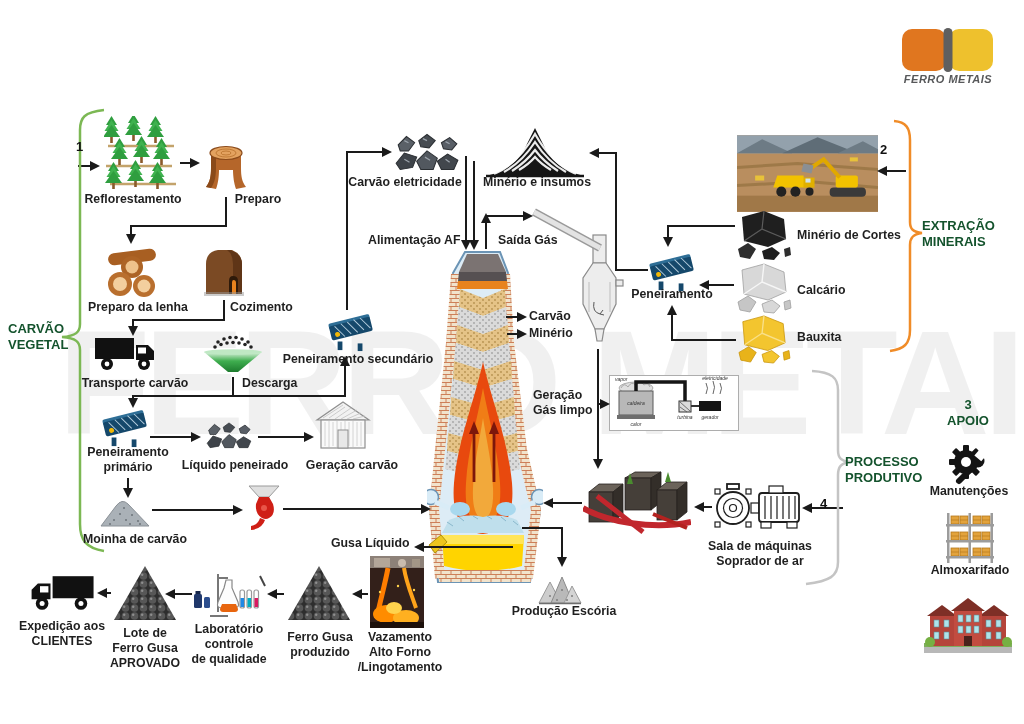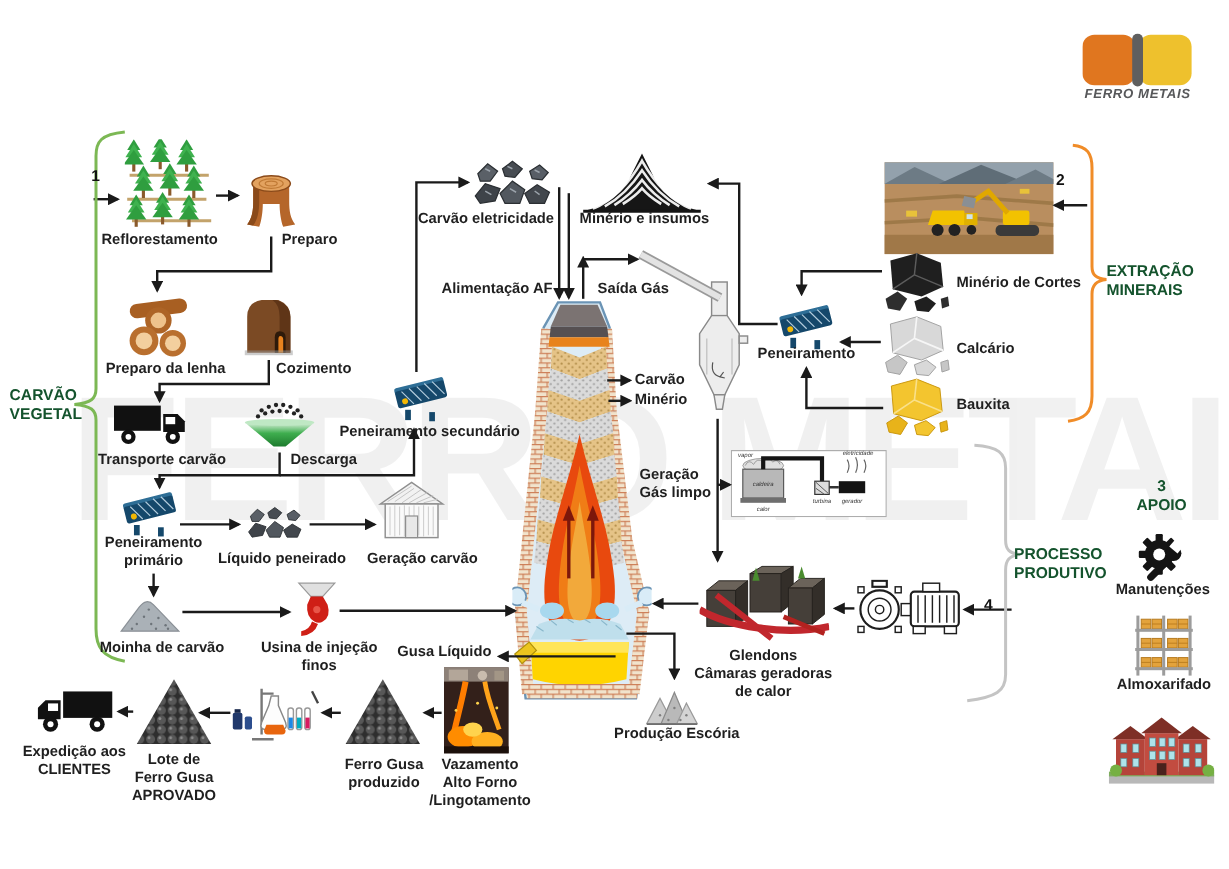--- a/index.html
+++ b/index.html
@@ -665,38 +665,38 @@
   <div class="abs lbl c" style="left:79px;top:300px;width:118px">Preparo da lenha</div>
   <div class="abs lbl l" style="left:230px;top:300px;width:76px">Cozimento</div>
   <div class="abs lbl c" style="left:74px;top:376px;width:122px">Transporte carvão</div>
   <div class="abs lbl l" style="left:242px;top:376px;width:62px">Descarga</div>
   <div class="abs lbl c" style="left:279px;top:352px;width:158px">Peneiramento secundário</div>
   <div class="abs lbl c" style="left:86px;top:445px;width:84px">Peneiramento
 primário</div>
   <div class="abs lbl c" style="left:178px;top:458px;width:114px">Líquido peneirado</div>
   <div class="abs lbl c" style="left:300px;top:458px;width:104px">Geração carvão</div>
   <div class="abs lbl c" style="left:77px;top:532px;width:116px">Moinha de carvão</div>
-  <div class="abs lbl c" style="left:212px;top:532px;width:108px">Usina de injeção
-finos</div>
   <div class="abs lbl c" style="left:343px;top:175px;width:124px">Carvão eletricidade</div>
   <div class="abs lbl c" style="left:478px;top:175px;width:118px">Minério e insumos</div>
   <div class="abs lbl c" style="left:626px;top:287px;width:92px">Peneiramento</div>
   <div class="abs lbl l" style="left:797px;top:228px;width:110px">Minério de Cortes</div>
   <div class="abs lbl l" style="left:797px;top:283px;width:90px">Calcário</div>
   <div class="abs lbl l" style="left:797px;top:330px;width:90px">Bauxita</div>
-  <div class="abs lbl c" style="left:575px;top:539px;width:122px">Glendons
-Câmaras geradoras
-de calor</div>
+  <div class="abs lbl c" style="left:698px;top:539px;width:124px">Sala de máquinas
+Soprador de ar</div>
   <div class="abs lbl l" style="left:331px;top:536px;width:84px">Gusa Líquido</div>
   <div class="abs lbl c" style="left:506px;top:604px;width:116px">Produção Escória</div>
   <div class="abs lbl c" style="left:352px;top:630px;width:96px">Vazamento
 Alto Forno
 /Lingotamento</div>
   <div class="abs lbl c" style="left:280px;top:630px;width:80px">Ferro Gusa
 produzido</div>
+  <div class="abs lbl c" style="left:184px;top:622px;width:90px">Laboratório
+controle
+de qualidade</div>
   <div class="abs lbl c" style="left:103px;top:626px;width:84px">Lote de
 Ferro Gusa
 APROVADO</div>
   <div class="abs lbl c" style="left:14px;top:619px;width:96px">Expedição aos
 CLIENTES</div>
   <div class="abs lbl c" style="left:925px;top:484px;width:88px">Manutenções</div>
   <div class="abs lbl c" style="left:922px;top:563px;width:96px">Almoxarifado</div>
 
   <div class="abs lbl r" style="left:368px;top:233px;width:94px">Alimentação AF</div>
   <div class="abs lbl l" style="left:498px;top:233px;width:70px">Saída Gás</div>

